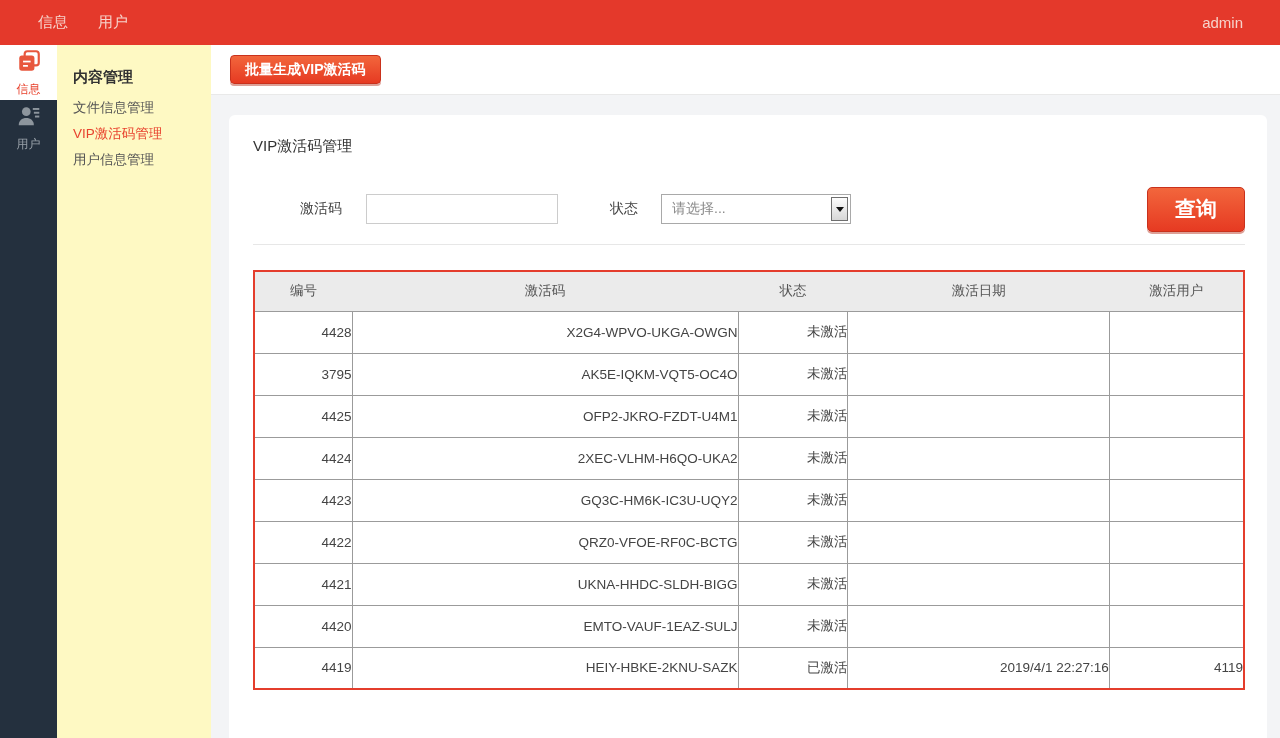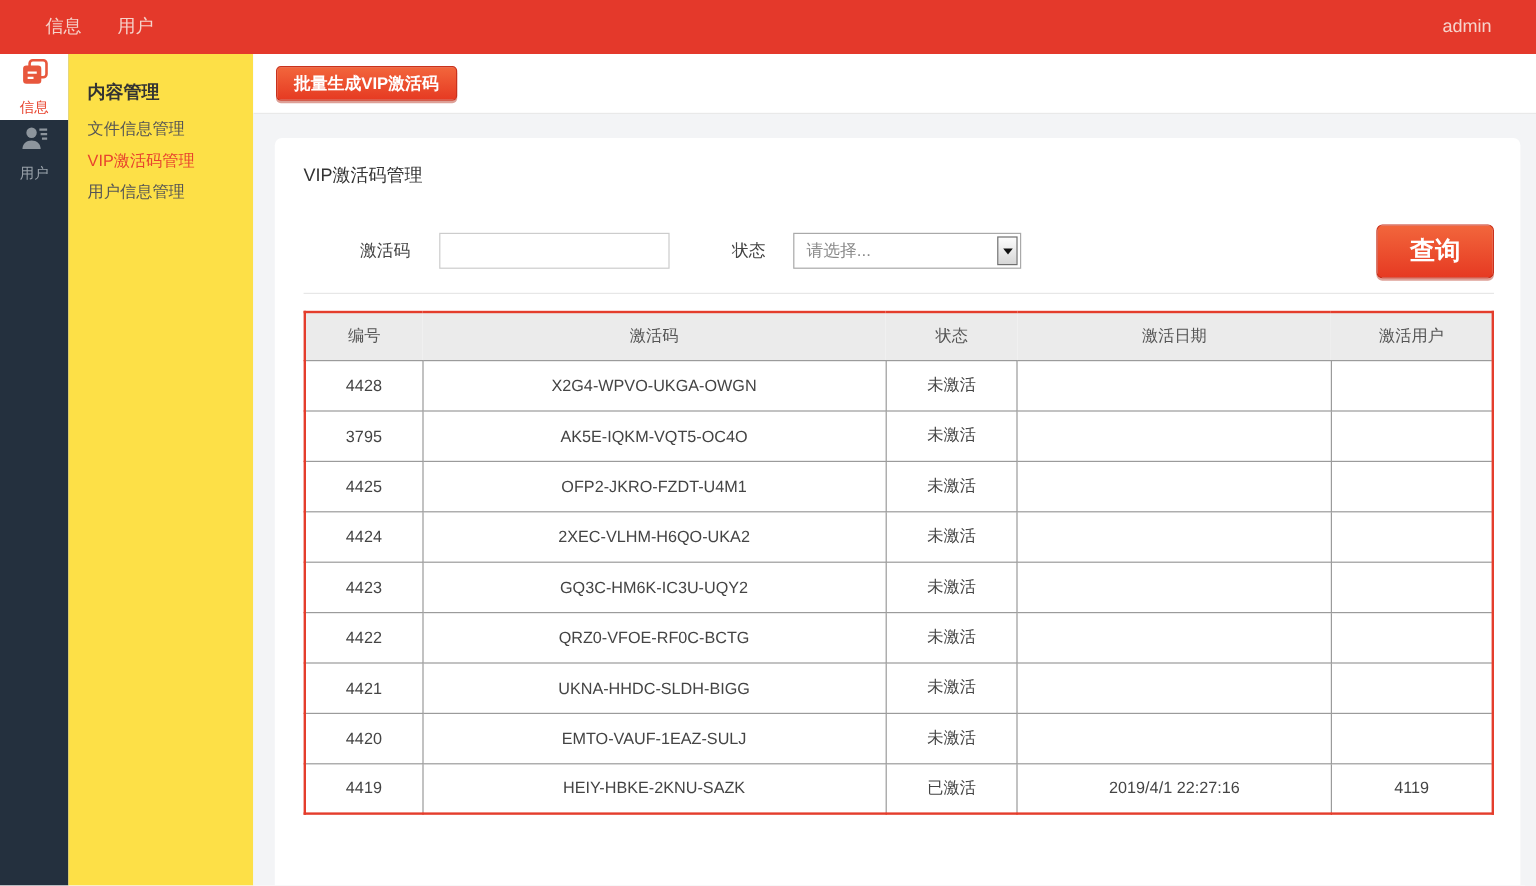--- a/index.html
+++ b/index.html
@@ -17,21 +17,21 @@
   .app-body { display:flex; height:693px; }
 
   
   .icon-rail { width:57px; background:#24303e; flex:0 0 57px; }
   .rail-item { height:55px; display:flex; flex-direction:column; align-items:center; justify-content:center; cursor:pointer; }
   .rail-item .rail-label { font-size:12px; color:#99a1a9; margin-top:3px; }
   .rail-item.active { background:#ffffff; }
   .rail-item.active .rail-label { color:#e8432e; }
 
   
-  .sidebar2 { width:154px; flex:0 0 154px; background:#fde047; padding:23px 0 0 16px; }
+  .sidebar2 { width:154px; flex:0 0 154px; background:#fef9c3; padding:23px 0 0 16px; }
   .sidebar2-heading { font-size:15px; font-weight:bold; color:#333; margin-bottom:14px; }
   .sidebar2-item { font-size:13.5px; color:#555; margin-bottom:12px; line-height:14px; cursor:pointer; }
   .sidebar2-item.active { color:#e8432e; }
 
   
   .main { flex:1; display:flex; flex-direction:column; background:#f3f4f6; overflow:hidden; }
   .main-top { height:50px; background:#fff; border-bottom:1px solid #e9e9e9; display:flex; align-items:center; padding-left:19px; flex:0 0 50px; }
 
   .red-btn { background:linear-gradient(#f2663c,#e63a22); border:1px solid #c9311c; border-radius:4px;
              color:#fff; font-weight:bold; cursor:pointer; box-shadow:0 2px 0 rgba(180,45,25,.45);
@@ -55,24 +55,24 @@
   .select-arrow { position:absolute; top:2px; right:2px; bottom:2px; width:17px;
                   background:linear-gradient(#fdfdfd,#d7d7d7); border:1px solid #6f6f6f;
                   display:flex; align-items:center; justify-content:center; }
   .select-arrow::after { content:""; border-left:4px solid transparent; border-right:4px solid transparent;
                          border-top:5px solid #111; }
   .search-btn { margin-left:auto; margin-right:0; width:98px; height:45px; font-size:21px; border-radius:5px; }
 
   .divider { border-top:1px solid #e7e7e7; margin-top:12px; }
 
   
-  table.codes { width:100%; margin-top:14px; border-collapse:collapse; border:2px solid #e43d2c; }
+  table.codes { width:100%; margin-top:25px; border-collapse:collapse; border:2px solid #e43d2c; }
   table.codes th { background:#ebebeb; height:40px; font-weight:normal; font-size:13.5px; color:#555;
                    text-align:center; border:none; }
-  table.codes td { height:42px; border:1px solid #9b9b9b; text-align:center; font-size:13.5px; color:#444;
+  table.codes td { height:42px; border:1px solid #9b9b9b; text-align:right; font-size:13.5px; color:#444;
                    background:#fff; }
 </style>
 </head>
 <body>
 
 <div class="topbar">
   <div class="topbar-nav">
     <div class="topbar-item">信息</div>
     <div class="topbar-item">用户</div>
   </div>

